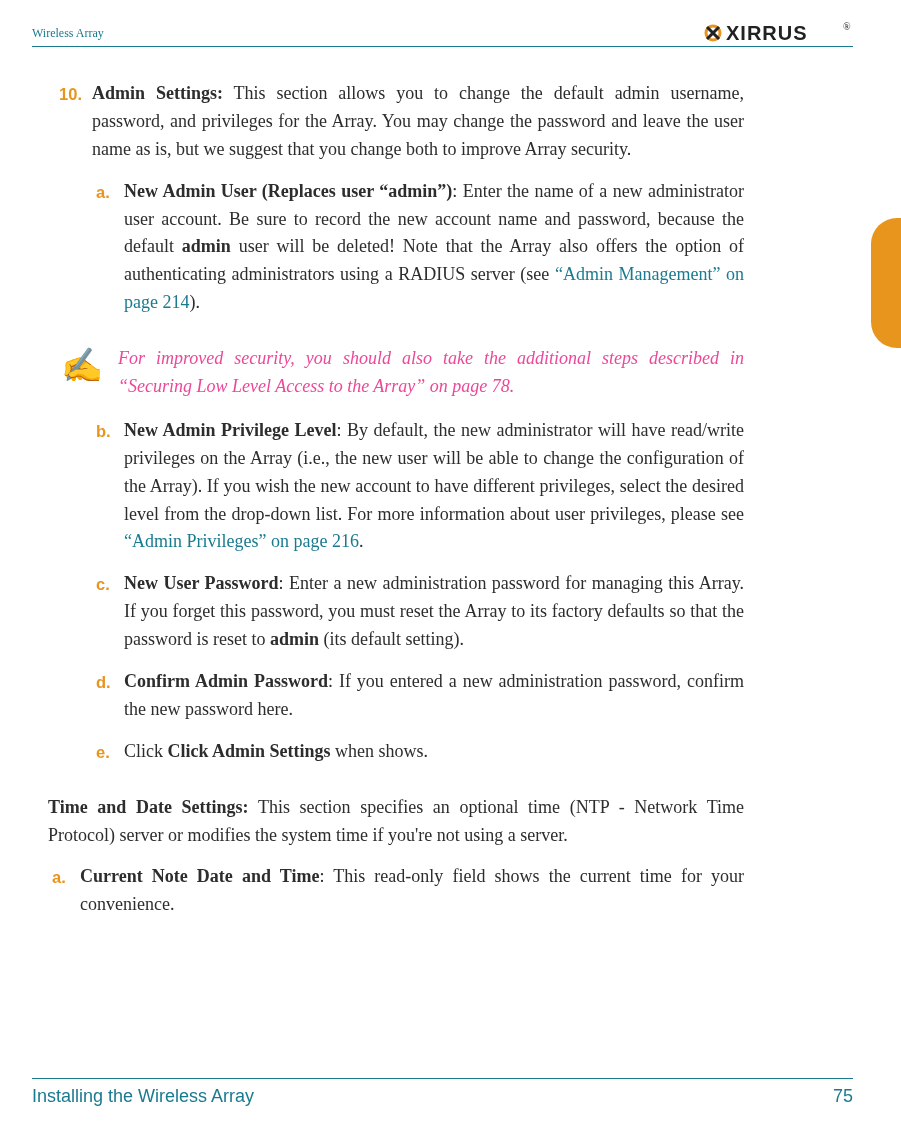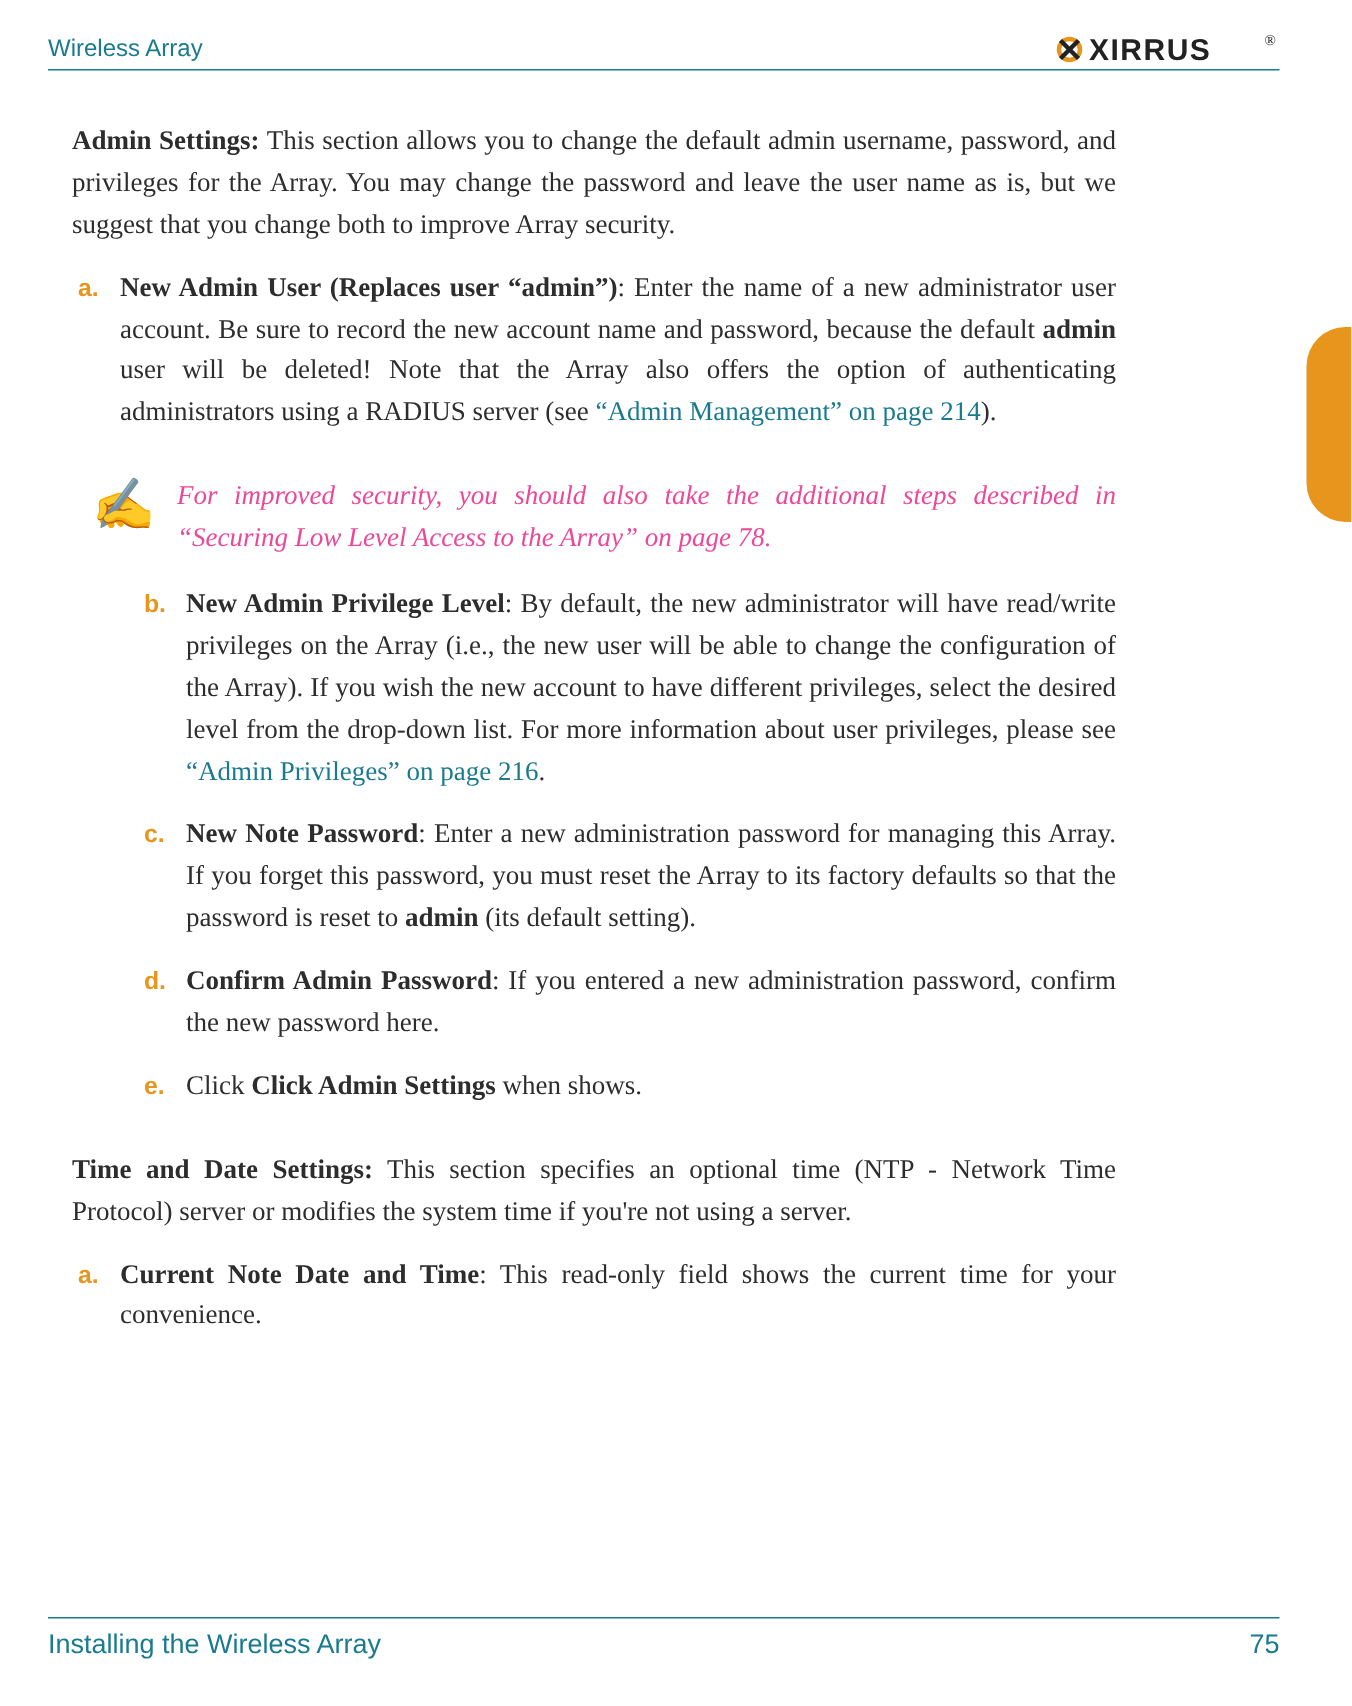--- a/index.html
+++ b/index.html
@@ -22,22 +22,22 @@
     position: absolute;
     top: 20px;
     left: 32px;
     right: 48px;
     display: flex;
     justify-content: space-between;
     align-items: center;
   }
   .header-title {
     color: #1a7a8f;
-    font-family: Liberation Sans, sans-serif;
-    font-size: 16px;
+    font-family: Liberation Serif, serif;
+    font-size: 12px;
   }
   .header-rule {
     position: absolute;
     top: 46px;
     left: 32px;
     right: 48px;
     border: none;
     border-top: 1px solid #1a7a8f;
     margin: 0;
   }
@@ -167,20 +167,21 @@
       </svg>
     </span>
   </div>
   <hr class="header-rule">
 
   <div class="side-tab"></div>
 
   <div class="content">
 
     <div class="num-item">
+      <div class="num">10.</div>
       <div class="num-body">
         <span class="bold">Admin Settings:</span><span> This section allows you to change the default admin username, password, and privileges for the Array. You may change the password and leave the user name as is, but we suggest that you change both to improve Array security.</span>
 
         <div class="sub-list">
 
           <div class="sub-item">
             <div class="sub-letter">a.</div>
             <div class="sub-body">
               <span class="bold">New Admin User (Replaces user “admin”)</span><span>: Enter the name of a new administrator user account. Be sure to record the new account name and password, because the default </span><span class="bold">admin</span><span> user will be deleted! Note that the Array also offers the option of authenticating administrators using a RADIUS server (see </span><span class="link">“Admin Management” on page 214</span><span>).</span>
             </div>
@@ -203,21 +204,21 @@
           <div class="sub-item">
             <div class="sub-letter">b.</div>
             <div class="sub-body">
               <span class="bold">New Admin Privilege Level</span><span>: By default, the new administrator will have read/write privileges on the Array (i.e., the new user will be able to change the configuration of the Array). If you wish the new account to have different privileges, select the desired level from the drop-down list. For more information about user privileges, please see </span><span class="link">“Admin Privileges” on page 216</span><span>.</span>
             </div>
           </div>
 
           <div class="sub-item">
             <div class="sub-letter">c.</div>
             <div class="sub-body">
-              <span class="bold">New Note Password</span><span>: Enter a new administration password for managing this Array. If you forget this password, you must reset the Array to its factory defaults so that the password is reset to </span><span class="bold">admin</span><span> (its default setting).</span>
+              <span class="bold">New User Password</span><span>: Enter a new administration password for managing this Array. If you forget this password, you must reset the Array to its factory defaults so that the password is reset to </span><span class="bold">admin</span><span> (its default setting).</span>
             </div>
           </div>
 
           <div class="sub-item">
             <div class="sub-letter">d.</div>
             <div class="sub-body">
               <span class="bold">Confirm Admin Password</span><span>: If you entered a new administration password, confirm the new password here.</span>
             </div>
           </div>
 

